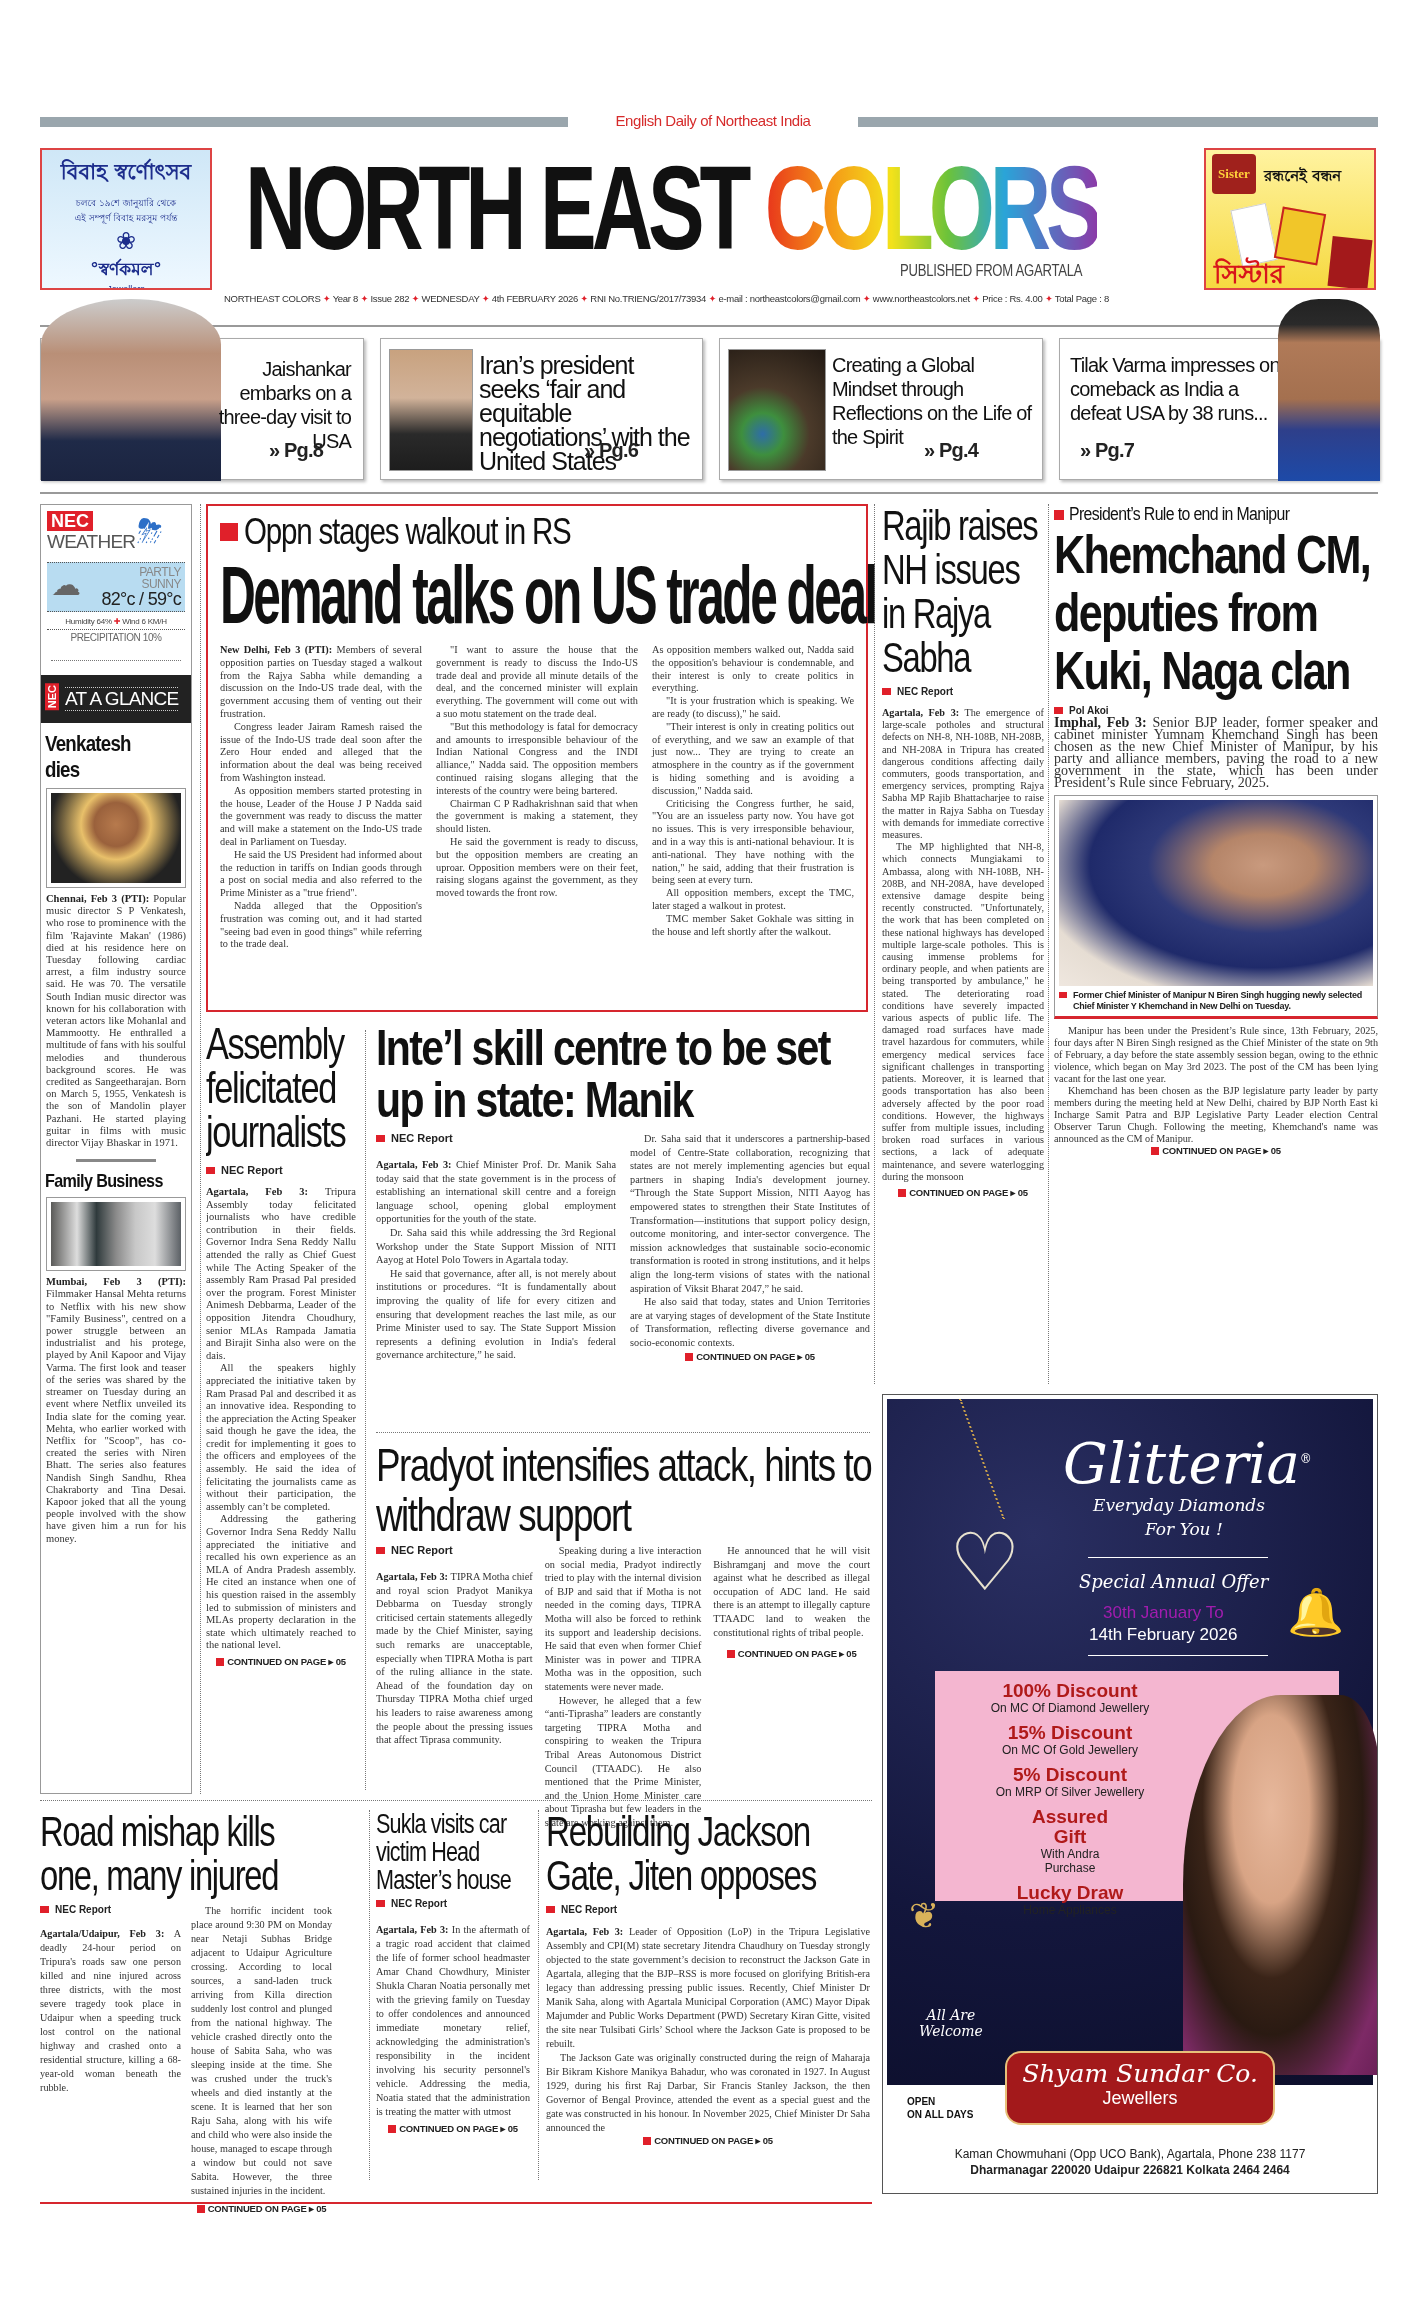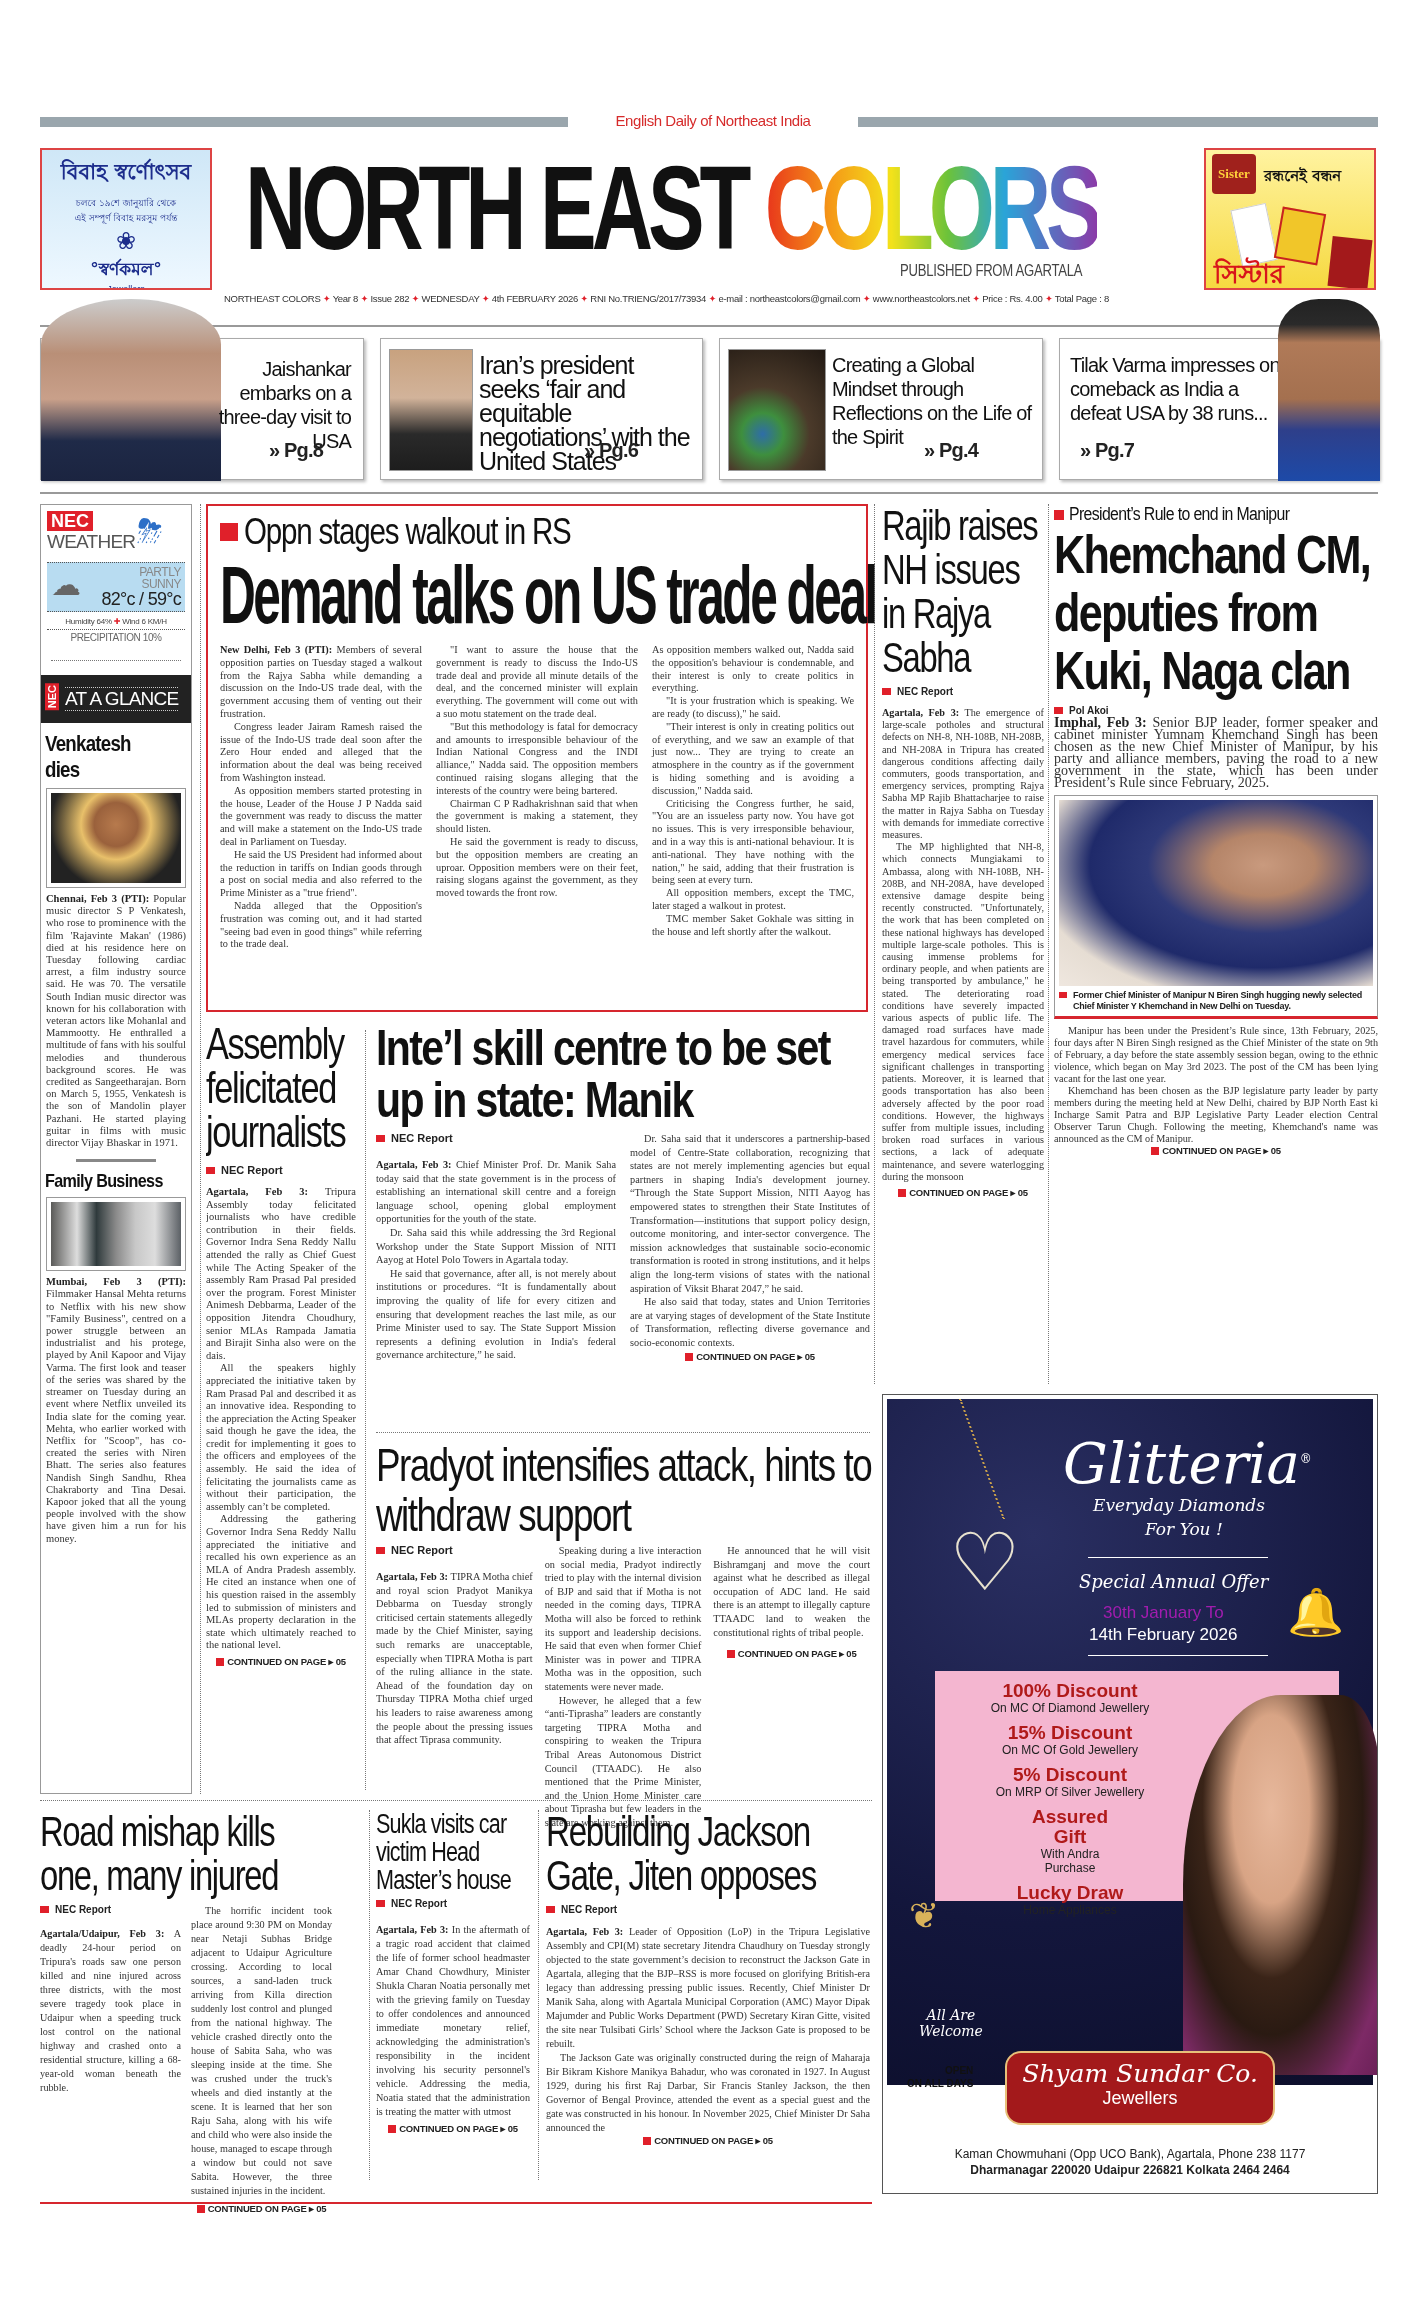--- a/index.html
+++ b/index.html
@@ -285,21 +285,21 @@
     <div style="font-size:12px;color:#222;width:90px;margin:0 auto 8px auto">With Andra Purchase</div>
     <div style="font-weight:bold;font-size:19px;color:#b01a1a;line-height:20px">Lucky Draw</div>
     <div style="font-size:12px;color:#222">Home Appliances</div>
   </div>
   <div style="position:absolute;left:26px;top:500px;font-size:36px;color:#d9b25a">❦</div>
   <div style="position:absolute;left:36px;top:612px;font-family:'DejaVu Serif',serif;font-style:italic;font-size:14px;color:#fff;text-align:center;line-height:16px">
       <div>All Are</div>
       <div>Welcome</div>
     </div>
   <div style="position:absolute;left:4px;top:690px;width:486px;height:106px;background:#fff"></div>
-  <div style="position:absolute;left:24px;top:669px;font-family:'Liberation Sans',sans-serif;font-weight:bold;font-size:10px;color:#111;text-align:right;line-height:13px">
+  <div style="position:absolute;left:24px;top:700px;font-family:'Liberation Sans',sans-serif;font-weight:bold;font-size:10px;color:#111;text-align:left;line-height:13px">
       <div>OPEN</div>
       <div>ON ALL DAYS</div>
     </div>
   <div style="position:absolute;left:122px;top:656px;width:270px;height:74px;background:#a3191b;border:2px solid #e8c07a;border-radius:16px;text-align:center;color:#fff">
     <div style="font-family:'DejaVu Serif',serif;font-style:italic;font-size:25px;margin-top:6px">Shyam Sundar Co.</div>
     <div style="font-family:'Liberation Sans',sans-serif;font-size:18px;line-height:20px">Jewellers</div>
   </div>
   <div style="position:absolute;left:4px;top:752px;width:486px;text-align:center;font-family:'Liberation Sans',sans-serif;font-size:12px;color:#222">Kaman Chowmuhani (Opp UCO Bank), Agartala, Phone 238 1177</div>
   <div style="position:absolute;left:4px;top:768px;width:486px;text-align:center;font-family:'Liberation Sans',sans-serif;font-size:12px;color:#222;font-weight:bold">Dharmanagar 220020 Udaipur 226821 Kolkata 2464 2464</div>
 </div>

